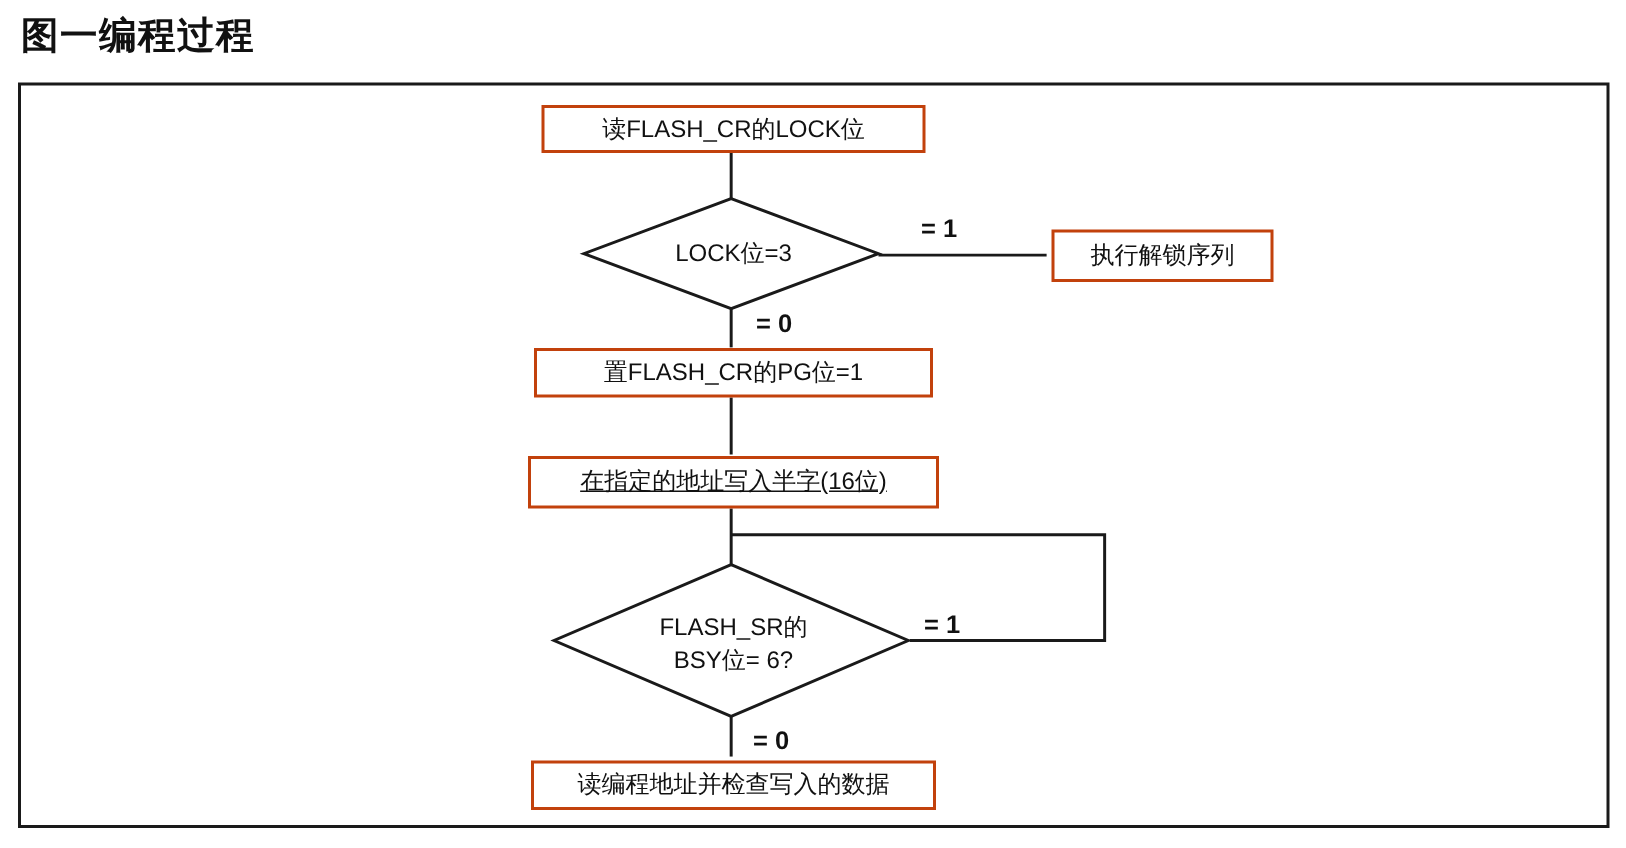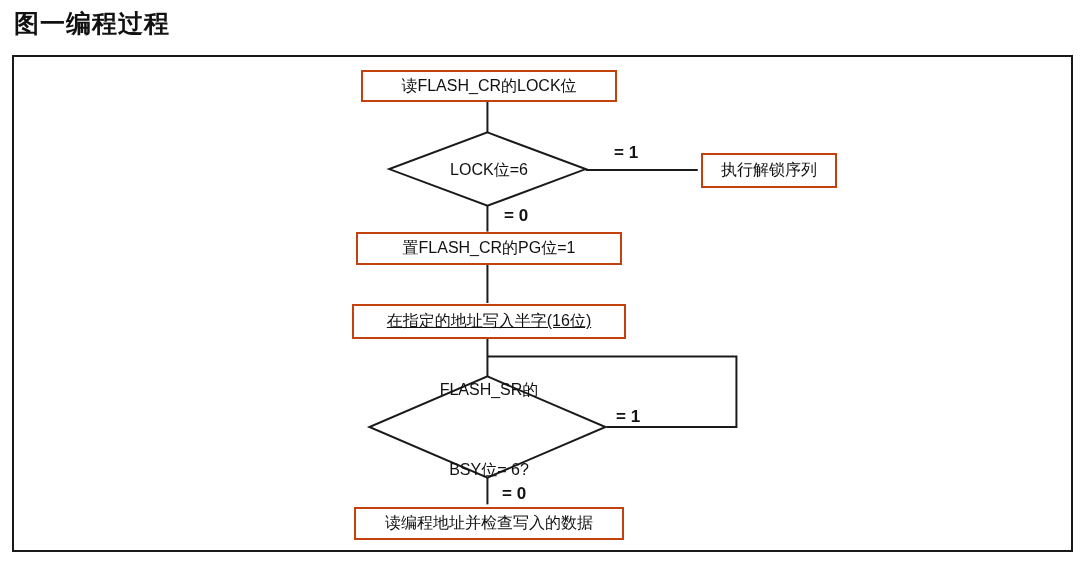--- a/index.html
+++ b/index.html
@@ -70,36 +70,36 @@
       <polygon points="475,76 574,113 475,150 376,113" fill="#ffffff"></polygon>
       <polygon points="475,322 594,373 475,424 356,373" fill="#ffffff"></polygon>
     </g>
   </svg>
 
   <div class="node box" style="left:347px; top:13px; width:256px; height:32px;">
     <span>读FLASH_CR的LOCK位</span>
   </div>
 
   <div class="node diamond-text" style="left:376px; top:76px; width:198px; height:74px;">
-    <span>LOCK位=6</span>
+    <span>LOCK位=3</span>
   </div>
 
-  <div class="node box" style="left:687px; top:96px; width:136px; height:35px;">
+  <div class="node box" style="left:687px; top:96px; width:148px; height:35px;">
     <span>执行解锁序列</span>
   </div>
 
   <div class="node box" style="left:342px; top:175px; width:266px; height:33px;align-items:center;">
     <span>置FLASH_CR的PG位=1</span>
   </div>
 
   <div class="node box" style="left:338px; top:247px; width:274px; height:35px;text-decoration:underline;">
     <span>在指定的地址写入半字(16位)</span>
   </div>
 
-  <div class="node diamond-text" style="left:356px; top:322px; width:238px; height:102px;justify-content:space-between;">
+  <div class="node diamond-text" style="left:356px; top:322px; width:238px; height:102px;">
     <span>FLASH_SR的</span>
     <span>BSY位= 6?</span>
   </div>
 
   <div class="node box" style="left:340px; top:450px; width:270px; height:33px;">
     <span>读编程地址并检查写入的数据</span>
   </div>
 
   <span class="elabel" style="left:600px; top:86px;">= 1</span>
   <span class="elabel" style="left:490px; top:149px;">= 0</span>

